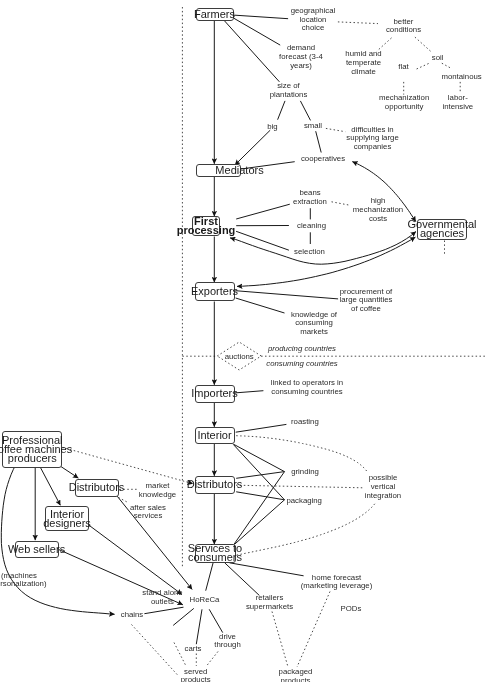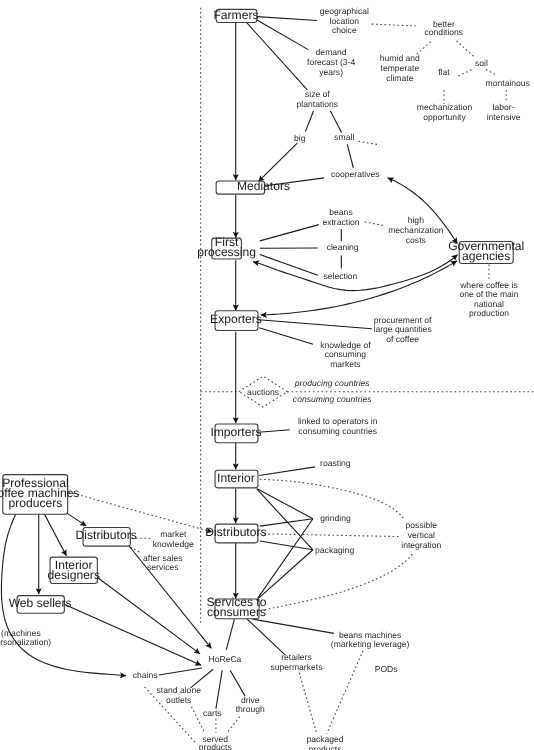--- a/index.html
+++ b/index.html
@@ -97,21 +97,21 @@
     <path d="M131.5 624.5 L178.5 676.0" stroke="#4a4a4a" stroke-width="1" fill="none" stroke-dasharray="1.5 2.4"></path>
     <path d="M174 642.5 L186 666.0" stroke="#4a4a4a" stroke-width="1" fill="none" stroke-dasharray="1.5 2.4"></path>
     <path d="M196.3 653.5 L196.3 666.0" stroke="#4a4a4a" stroke-width="1" fill="none" stroke-dasharray="1.5 2.4"></path>
     <path d="M218 651.5 L206.5 666.0" stroke="#4a4a4a" stroke-width="1" fill="none" stroke-dasharray="1.5 2.4"></path>
     <path d="M272 611.5 L288 667.0" stroke="#4a4a4a" stroke-width="1" fill="none" stroke-dasharray="1.5 2.4"></path>
     <path d="M330 591.5 L297 667.0" stroke="#4a4a4a" stroke-width="1" fill="none" stroke-dasharray="1.5 2.4"></path>
     <path d="M217.2 356 L239.2 342 L261.2 356 L239.2 370 Z" stroke="#4a4a4a" stroke-width="1" fill="none" stroke-dasharray="1.5 2.4"></path>
   </svg>
   <div class="nodebox" style="left:195.5px;top:7.5px;width:38px;height:13.5px;">Farmers</div>
   <div class="nodebox" style="left:195.5px;top:163.5px;width:38px;height:13px;padding-left:43px;">Mediators</div>
-  <div class="nodebox" style="left:192px;top:216px;width:28px;height:20px;">First
+  <div class="nodebox" style="left:192px;top:216px;width:28px;height:20px;font-weight:bold;">First
 processing</div>
   <div class="nodebox" style="left:194.5px;top:282px;width:40px;height:19px;">Exporters</div>
   <div class="nodebox" style="left:194.5px;top:384.5px;width:40px;height:18px;">Importers</div>
   <div class="nodebox" style="left:194.5px;top:426.5px;width:40px;height:17.5px;">Interior</div>
   <div class="nodebox" style="left:194.5px;top:475.5px;width:40px;height:18px;">Distributors</div>
   <div class="nodebox" style="left:194.5px;top:544px;width:41px;height:18.5px;">Services to
 consumers</div>
   <div class="nodebox" style="left:417px;top:218.5px;width:50px;height:21px;">Governmental
 agencies</div>
   <div class="nodebox" style="left:2.1px;top:430.9px;width:60.3px;height:37px;">Professional
@@ -139,32 +139,31 @@
 climate</div>
   <div class="lbl" style="left:437.7px;top:58.2px;">soil</div>
   <div class="lbl" style="left:403.5px;top:67px;">flat</div>
   <div class="lbl" style="left:461.6px;top:76.7px;">montainous</div>
   <div class="lbl" style="left:404.1px;top:103.2px;">mechanization
 opportunity</div>
   <div class="lbl" style="left:457.8px;top:103.2px;">labor-
 intensive</div>
   <div class="lbl" style="left:272.5px;top:126.5px;">big</div>
   <div class="lbl" style="left:313px;top:126px;">small</div>
+  <div class="lbl" style="left:372.5px;top:138.5px;">difficulties in
+supplying large
+companies</div>
   <div class="lbl" style="left:323px;top:158.5px;">cooperatives</div>
   <div class="lbl" style="left:310px;top:198.4px;">beans
 extraction</div>
   <div class="lbl" style="left:378px;top:210px;">high
 mechanization
 costs</div>
   <div class="lbl" style="left:311.5px;top:226px;">cleaning</div>
   <div class="lbl" style="left:309.5px;top:251.5px;">selection</div>
-  <div class="lbl" style="left:444.5px;top:273px;">where coffee is
-one of the main
-national
-production</div>
   <div class="lbl" style="left:366px;top:300.5px;">procurement of
 large quantities
 of coffee</div>
   <div class="lbl" style="left:314px;top:323.5px;">knowledge of
 consuming
 markets</div>
   <div class="lbl ital" style="left:302px;top:349px;">producing countries</div>
   <div class="lbl ital" style="left:302px;top:363.5px;">consuming countries</div>
   <div class="lbl" style="left:307px;top:388.2px;">linked to operators in
 consuming countries</div>
@@ -175,27 +174,27 @@
 vertical
 integration</div>
   <div class="lbl" style="left:157.5px;top:490.9px;">market
 knowledge</div>
   <div class="lbl" style="left:148px;top:512.5px;">after sales
 services</div>
   <div class="lbl" style="left:19px;top:580.5px;">(machines
 personalization)</div>
   <div class="lbl" style="left:204.5px;top:600px;">HoReCa</div>
   <div class="lbl" style="left:132px;top:615px;">chains</div>
-  <div class="lbl" style="left:162.5px;top:633px;">stand alone
+  <div class="lbl" style="left:162.5px;top:598px;">stand alone
 outlets</div>
   <div class="lbl" style="left:193px;top:648.5px;">carts</div>
   <div class="lbl" style="left:227.5px;top:641.5px;">drive
 through</div>
   <div class="lbl" style="left:195.7px;top:676.5px;">served
 products</div>
   <div class="lbl" style="left:269.5px;top:603px;">retailers
 supermarkets</div>
-  <div class="lbl" style="left:336.5px;top:582.5px;">beans machines
+  <div class="lbl" style="left:336.5px;top:582.5px;">home forecast
 (marketing leverage)</div>
   <div class="lbl" style="left:351px;top:609px;">PODs</div>
   <div class="lbl" style="left:295.5px;top:676.8px;">packaged
 products</div>
 </div>
 
 </body></html>

